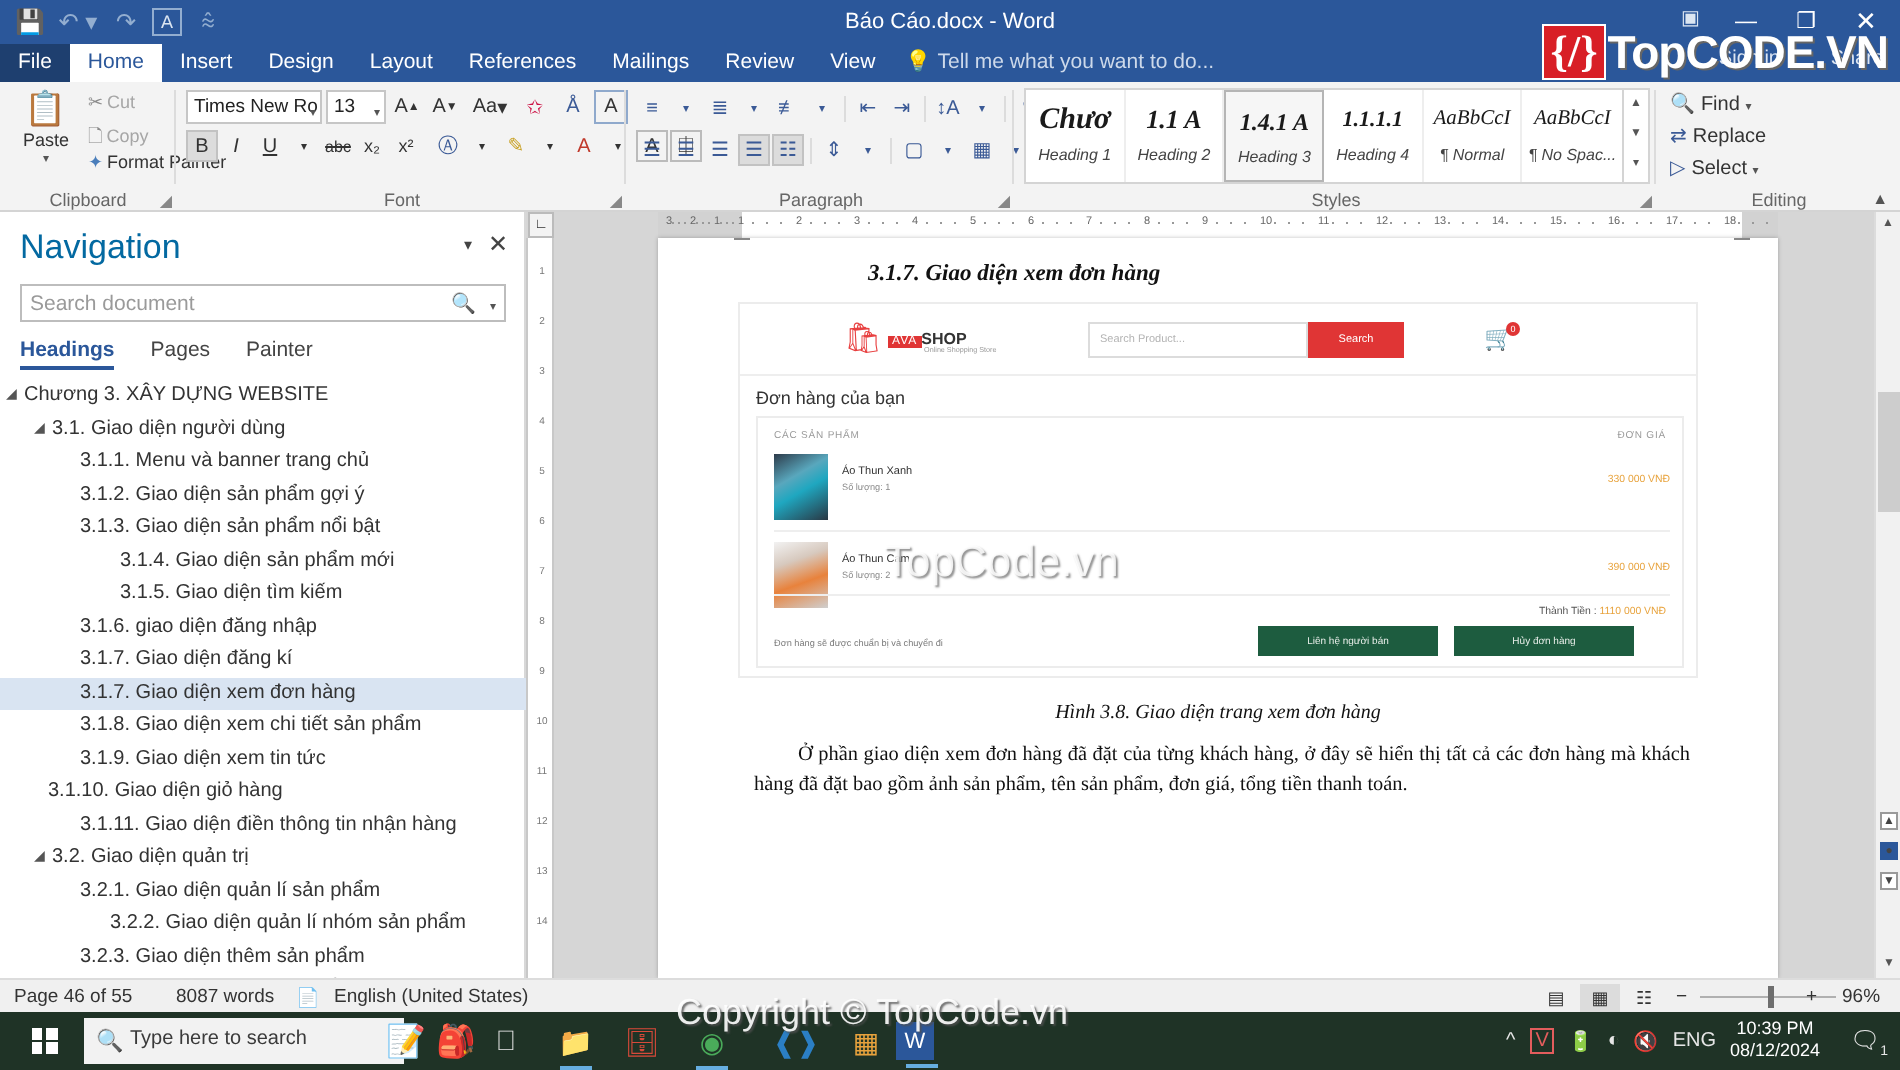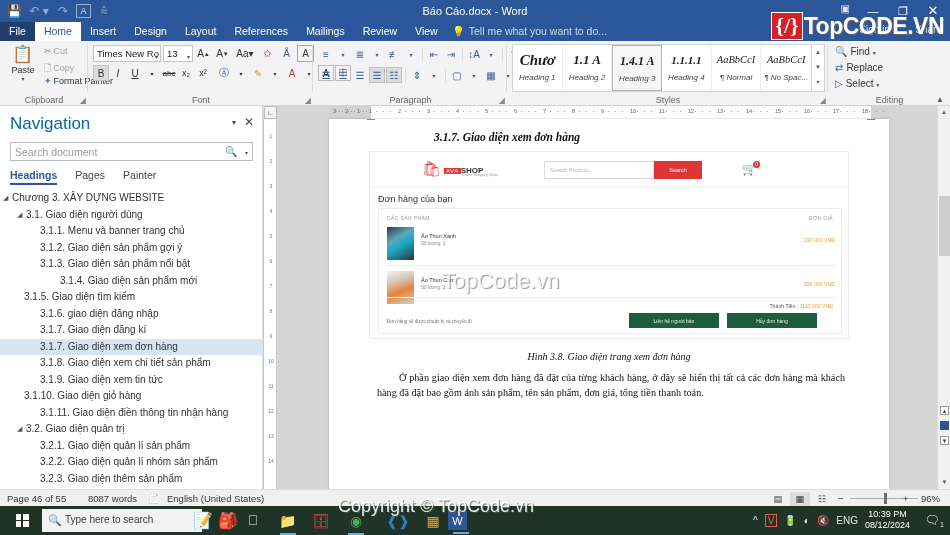--- a/index.html
+++ b/index.html
@@ -411,31 +411,31 @@
       <span>Pages</span>
       <span>Painter</span>
     </div>
     <div class="nav-list" id="nav-list">
         <div class="nv"><span class="tw" style="left: 3px;">◢</span><span style="padding-left: 12px;">Chương 3. XÂY DỰNG WEBSITE</span></div>
         <div class="nv"><span class="tw" style="left: 17px;">◢</span><span style="padding-left: 26px;">3.1. Giao diện người dùng</span></div>
         <div class="nv"><span style="padding-left: 40px;">3.1.1. Menu và banner trang chủ</span></div>
         <div class="nv"><span style="padding-left: 40px;">3.1.2. Giao diện sản phẩm gợi ý</span></div>
         <div class="nv"><span style="padding-left: 40px;">3.1.3. Giao diện sản phẩm nổi bật</span></div>
         <div class="nv"><span style="padding-left: 60px;">3.1.4. Giao diện sản phẩm mới</span></div>
-        <div class="nv"><span style="padding-left: 24px;">3.1.5. Giao diện tìm kiếm</span></div>
+        <div class="nv"><span style="padding-left: 60px;">3.1.5. Giao diện tìm kiếm</span></div>
         <div class="nv"><span style="padding-left: 40px;">3.1.6. giao diện đăng nhập</span></div>
         <div class="nv"><span style="padding-left: 40px;">3.1.7. Giao diện đăng kí</span></div>
         <div class="nv sel"><span style="padding-left: 40px;">3.1.7. Giao diện xem đơn hàng</span></div>
         <div class="nv"><span style="padding-left: 40px;">3.1.8. Giao diện xem chi tiết sản phẩm</span></div>
         <div class="nv"><span style="padding-left: 40px;">3.1.9. Giao diện xem tin tức</span></div>
         <div class="nv"><span style="padding-left: 24px;">3.1.10. Giao diện giỏ hàng</span></div>
         <div class="nv"><span style="padding-left: 40px;">3.1.11. Giao diện điền thông tin nhận hàng</span></div>
         <div class="nv"><span class="tw" style="left: 17px;">◢</span><span style="padding-left: 26px;">3.2. Giao diện quản trị</span></div>
         <div class="nv"><span style="padding-left: 40px;">3.2.1. Giao diện quản lí sản phẩm</span></div>
-        <div class="nv"><span style="padding-left: 40px;">3.2.2. Giao diện quản lí nhóm sản phẩm</span></div>
+        <div class="nv"><span style="padding-left: 55px;">3.2.2. Giao diện quản lí nhóm sản phẩm</span></div>
         <div class="nv"><span style="padding-left: 40px;">3.2.3. Giao diện thêm sản phẩm</span></div>
         <div class="nv"><span style="padding-left: 40px;">3.2.4. Giao diện sửa sản phẩm</span></div>
         <div class="nv"><span style="padding-left: 40px;">3.2.5. Giao diện quản lí tài khoản khách hàng</span></div>
       </div>
   </div>
 
   <div class="docarea">
     <div class="topleftbtn">∟</div>
     <div class="vruler" id="vruler">
         <span class="tick" style="top: 14px;">1</span>

